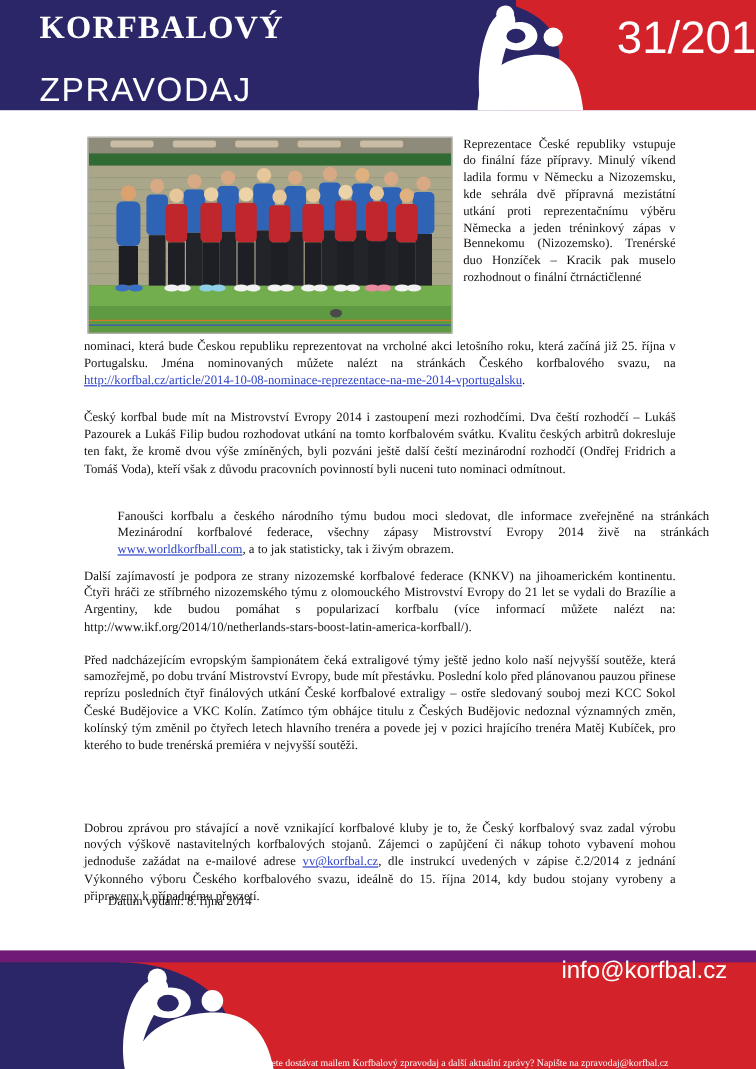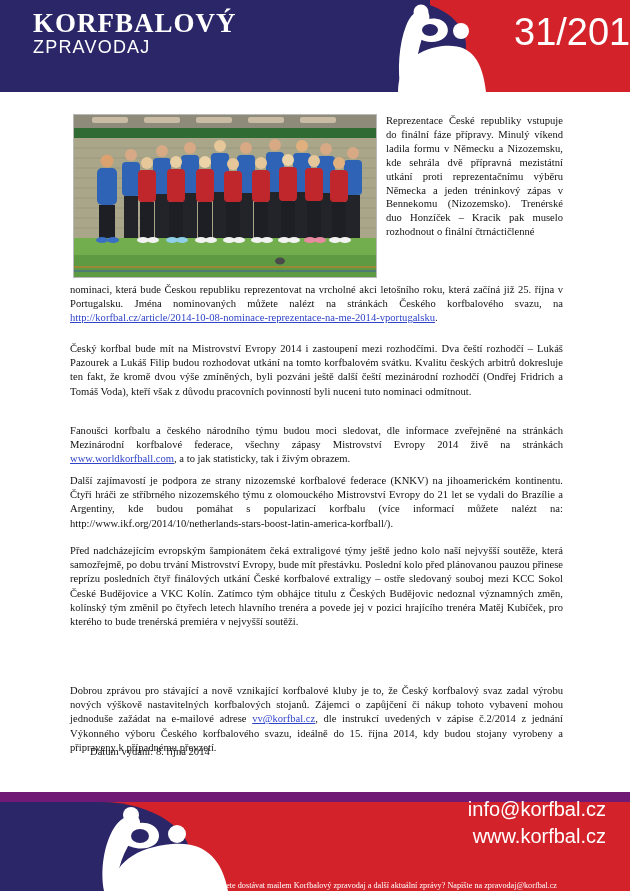--- a/index.html
+++ b/index.html
@@ -15,23 +15,23 @@
   .hdr-blue{position:absolute;left:0;top:0;width:430px;height:92px;background:#2a2668;}
   .hdr-red{position:absolute;left:430px;top:0;width:200px;height:92px;background:#d3222a;}
   .hdr-svg{position:absolute;left:0;top:0;width:630px;height:92px;}
   .hdr-title1{
     position:absolute;left:33px;top:8px;
     font-family:"Liberation Serif", serif;font-weight:bold;
     font-size:27px;color:#ffffff;letter-spacing:1.0px;
     white-space:nowrap;
   }
   .hdr-title2{
-    position:absolute;left:33px;top:37px;
+    position:absolute;left:33px;top:59px;
     font-family:"Liberation Sans", sans-serif;font-weight:400;
-    font-size:18px;color:#ffffff;letter-spacing:1.2px;
+    font-size:28px;color:#ffffff;letter-spacing:1.2px;
     white-space:nowrap;
     text-align:right;
   }
   .hdr-issue{
     position:absolute;left:466px;top:11px;
     font-family:"Liberation Sans", sans-serif;font-weight:400;
     font-size:38px;color:#ffffff;letter-spacing:0px;white-space:nowrap;margin-left:48px;
   }
 
   
@@ -49,21 +49,21 @@
     color:#111;text-align:justify;text-justify:inter-word;
   }
 
   .para{
     position:absolute;left:70px;width:493px;
     font-family:"Liberation Serif", serif;font-size:10.6px;line-height:14.2px;
     color:#111;text-align:justify;text-justify:inter-word;
   }
   .p1{top:191px;}
   .p2{top:250px;}
-  .p3{top:332px;}
+  .p3{top:332px;margin-left:28px;}
   .p4{top:382px;}
   .p5{top:452px;}
   .p6{top:592px;}
   .p7{top:653px;margin-left:20px;}
 
   a.lnk{color:#2f43c8;text-decoration:underline;}
   .plainurl{color:#111;}
 
   
   .footer{position:absolute;left:0;top:792px;width:630px;height:99px;overflow:hidden;background:#701a75;}
@@ -282,17 +282,16 @@
 
       <path d="M120,42 C126,32 142,28 152,33 C161,38 161,48 154,53 C145,59 130,57 123,50 Z" fill="#ffffff"></path>
 
       <ellipse cx="140" cy="44" rx="9" ry="7" fill="#2a2668"></ellipse>
 
       <circle cx="131" cy="23" r="8" fill="#ffffff"></circle>
 
       <circle cx="177" cy="42" r="9" fill="#ffffff"></circle>
     </svg>
     <div class="ftr-mail">info@korfbal.cz</div>
-    <div class="ftr-web">www.korfbal.cz</div>
     <div class="ftr-note">Chcete dostávat mailem Korfbalový zpravodaj a další aktuální zprávy? Napište na zpravodaj@korfbal.cz</div>
   </div>
 
 </div>
 
 </body></html>

